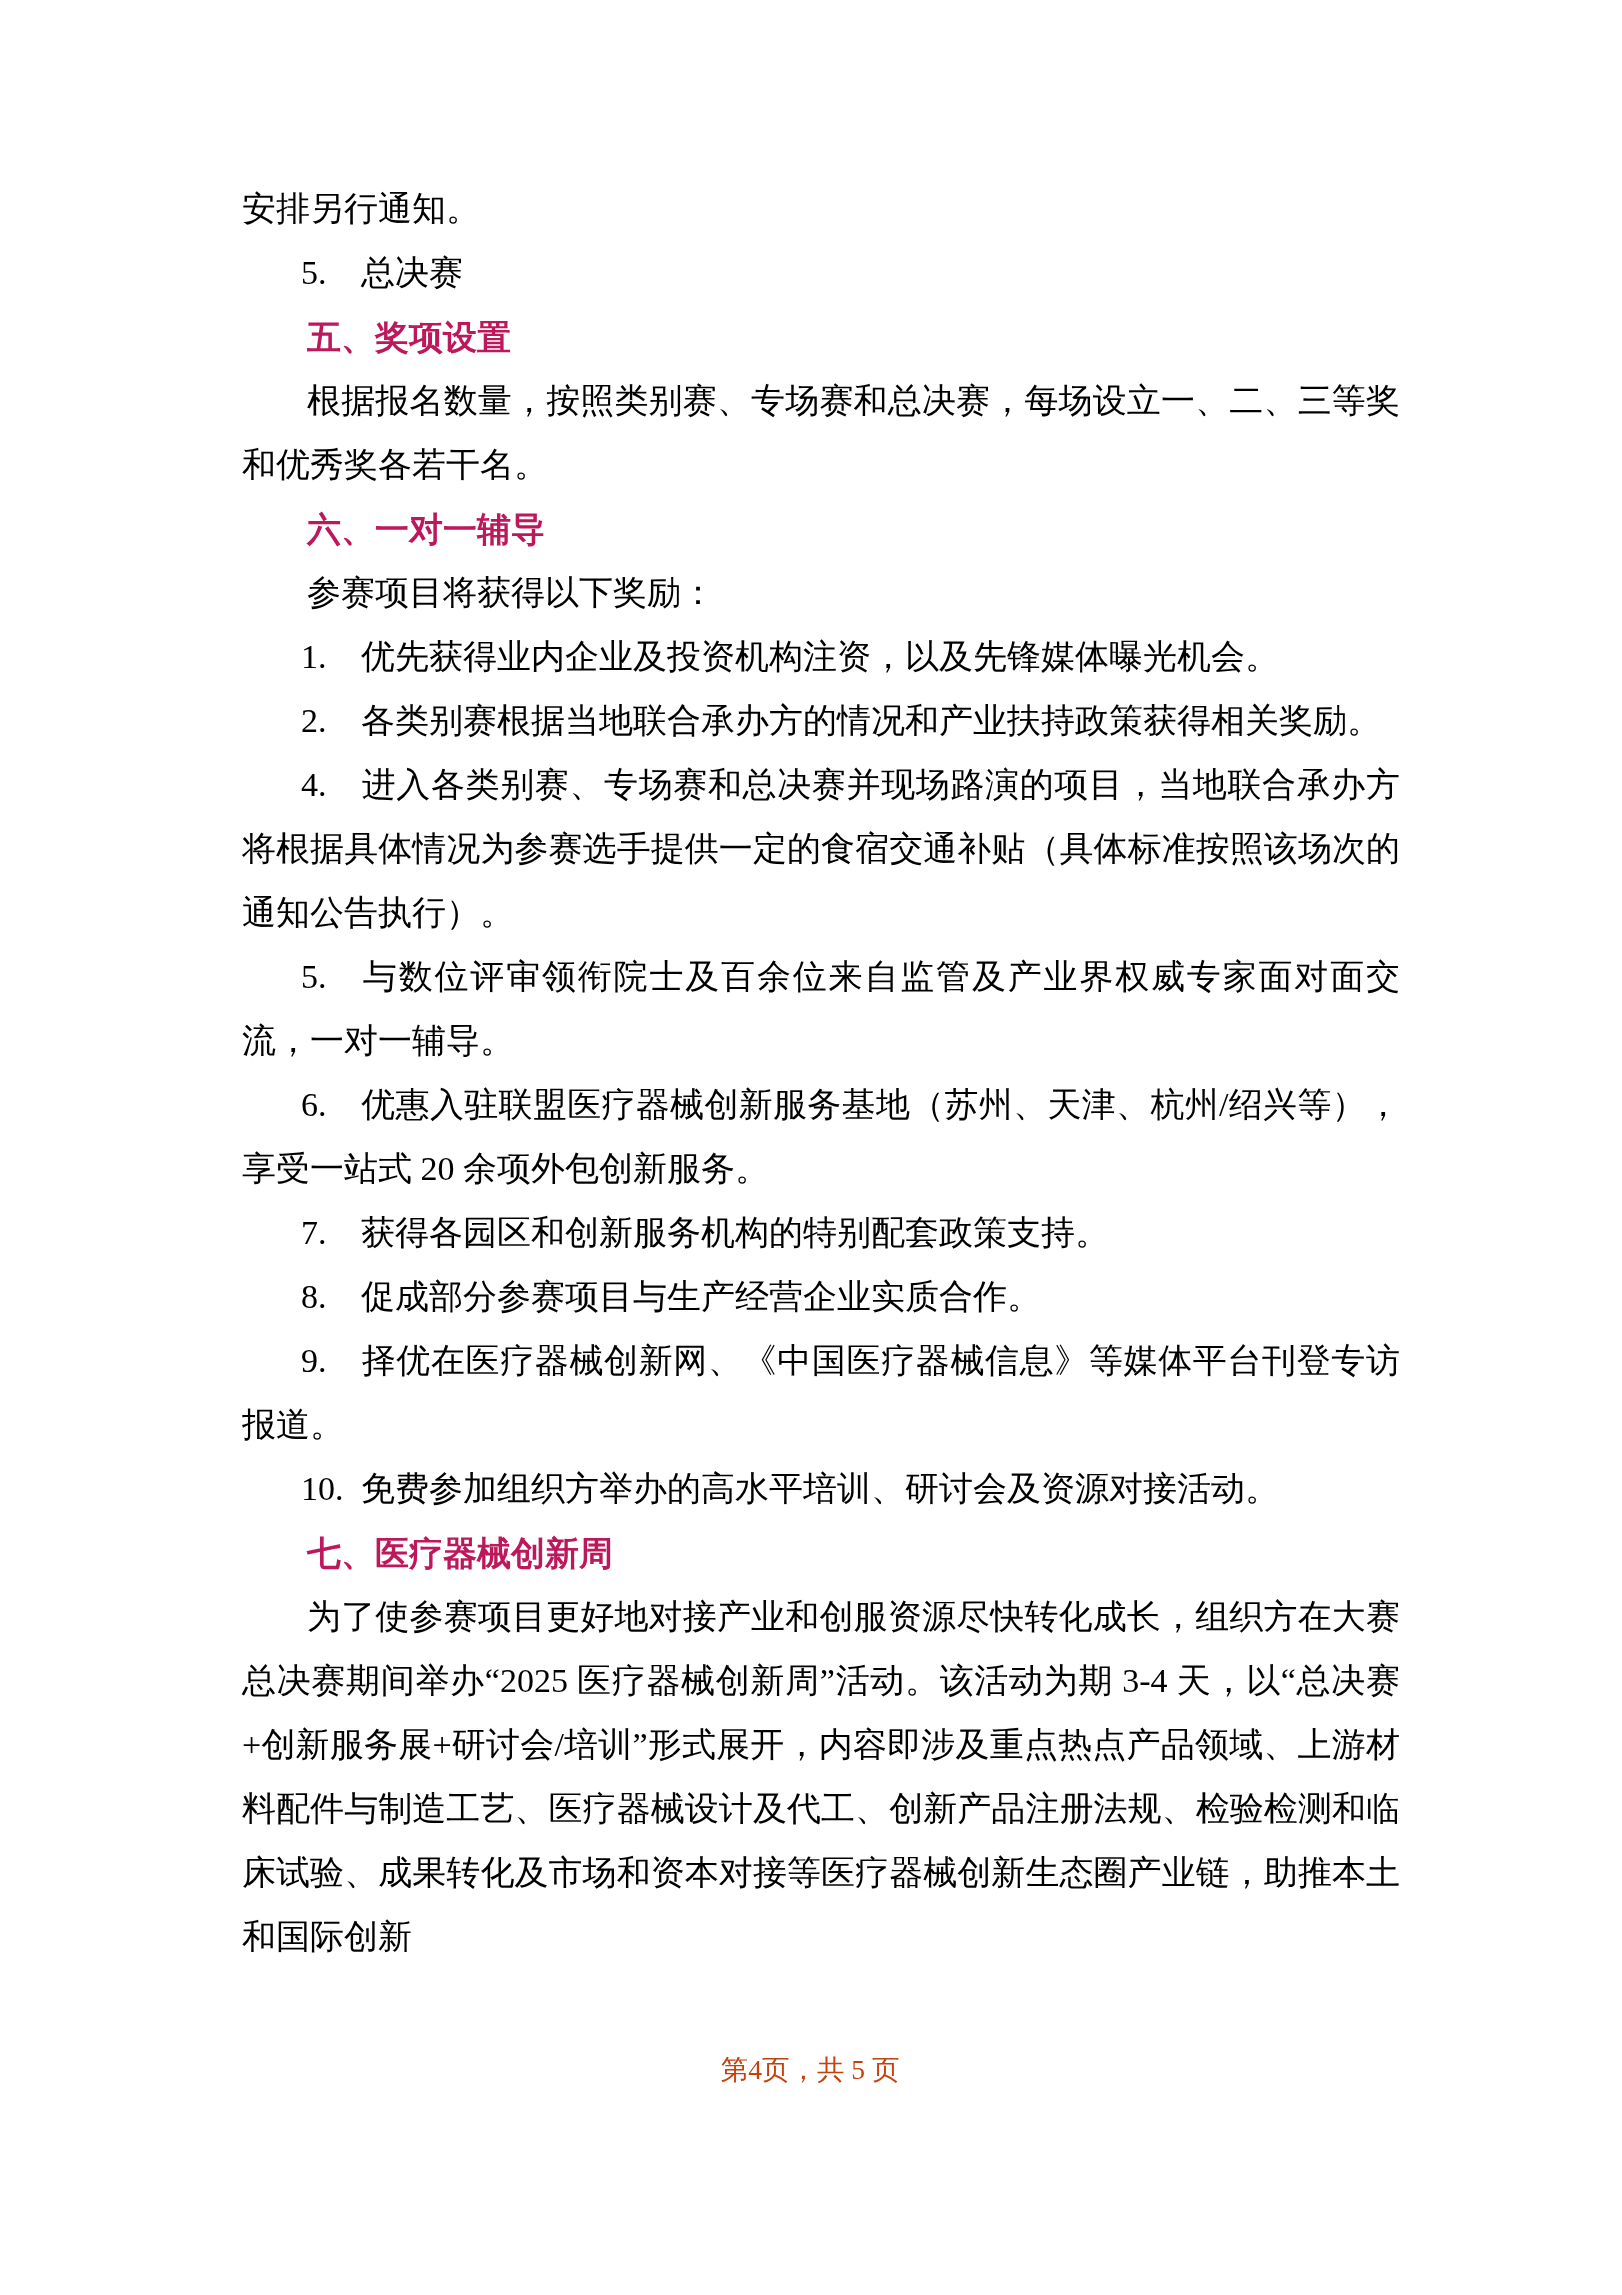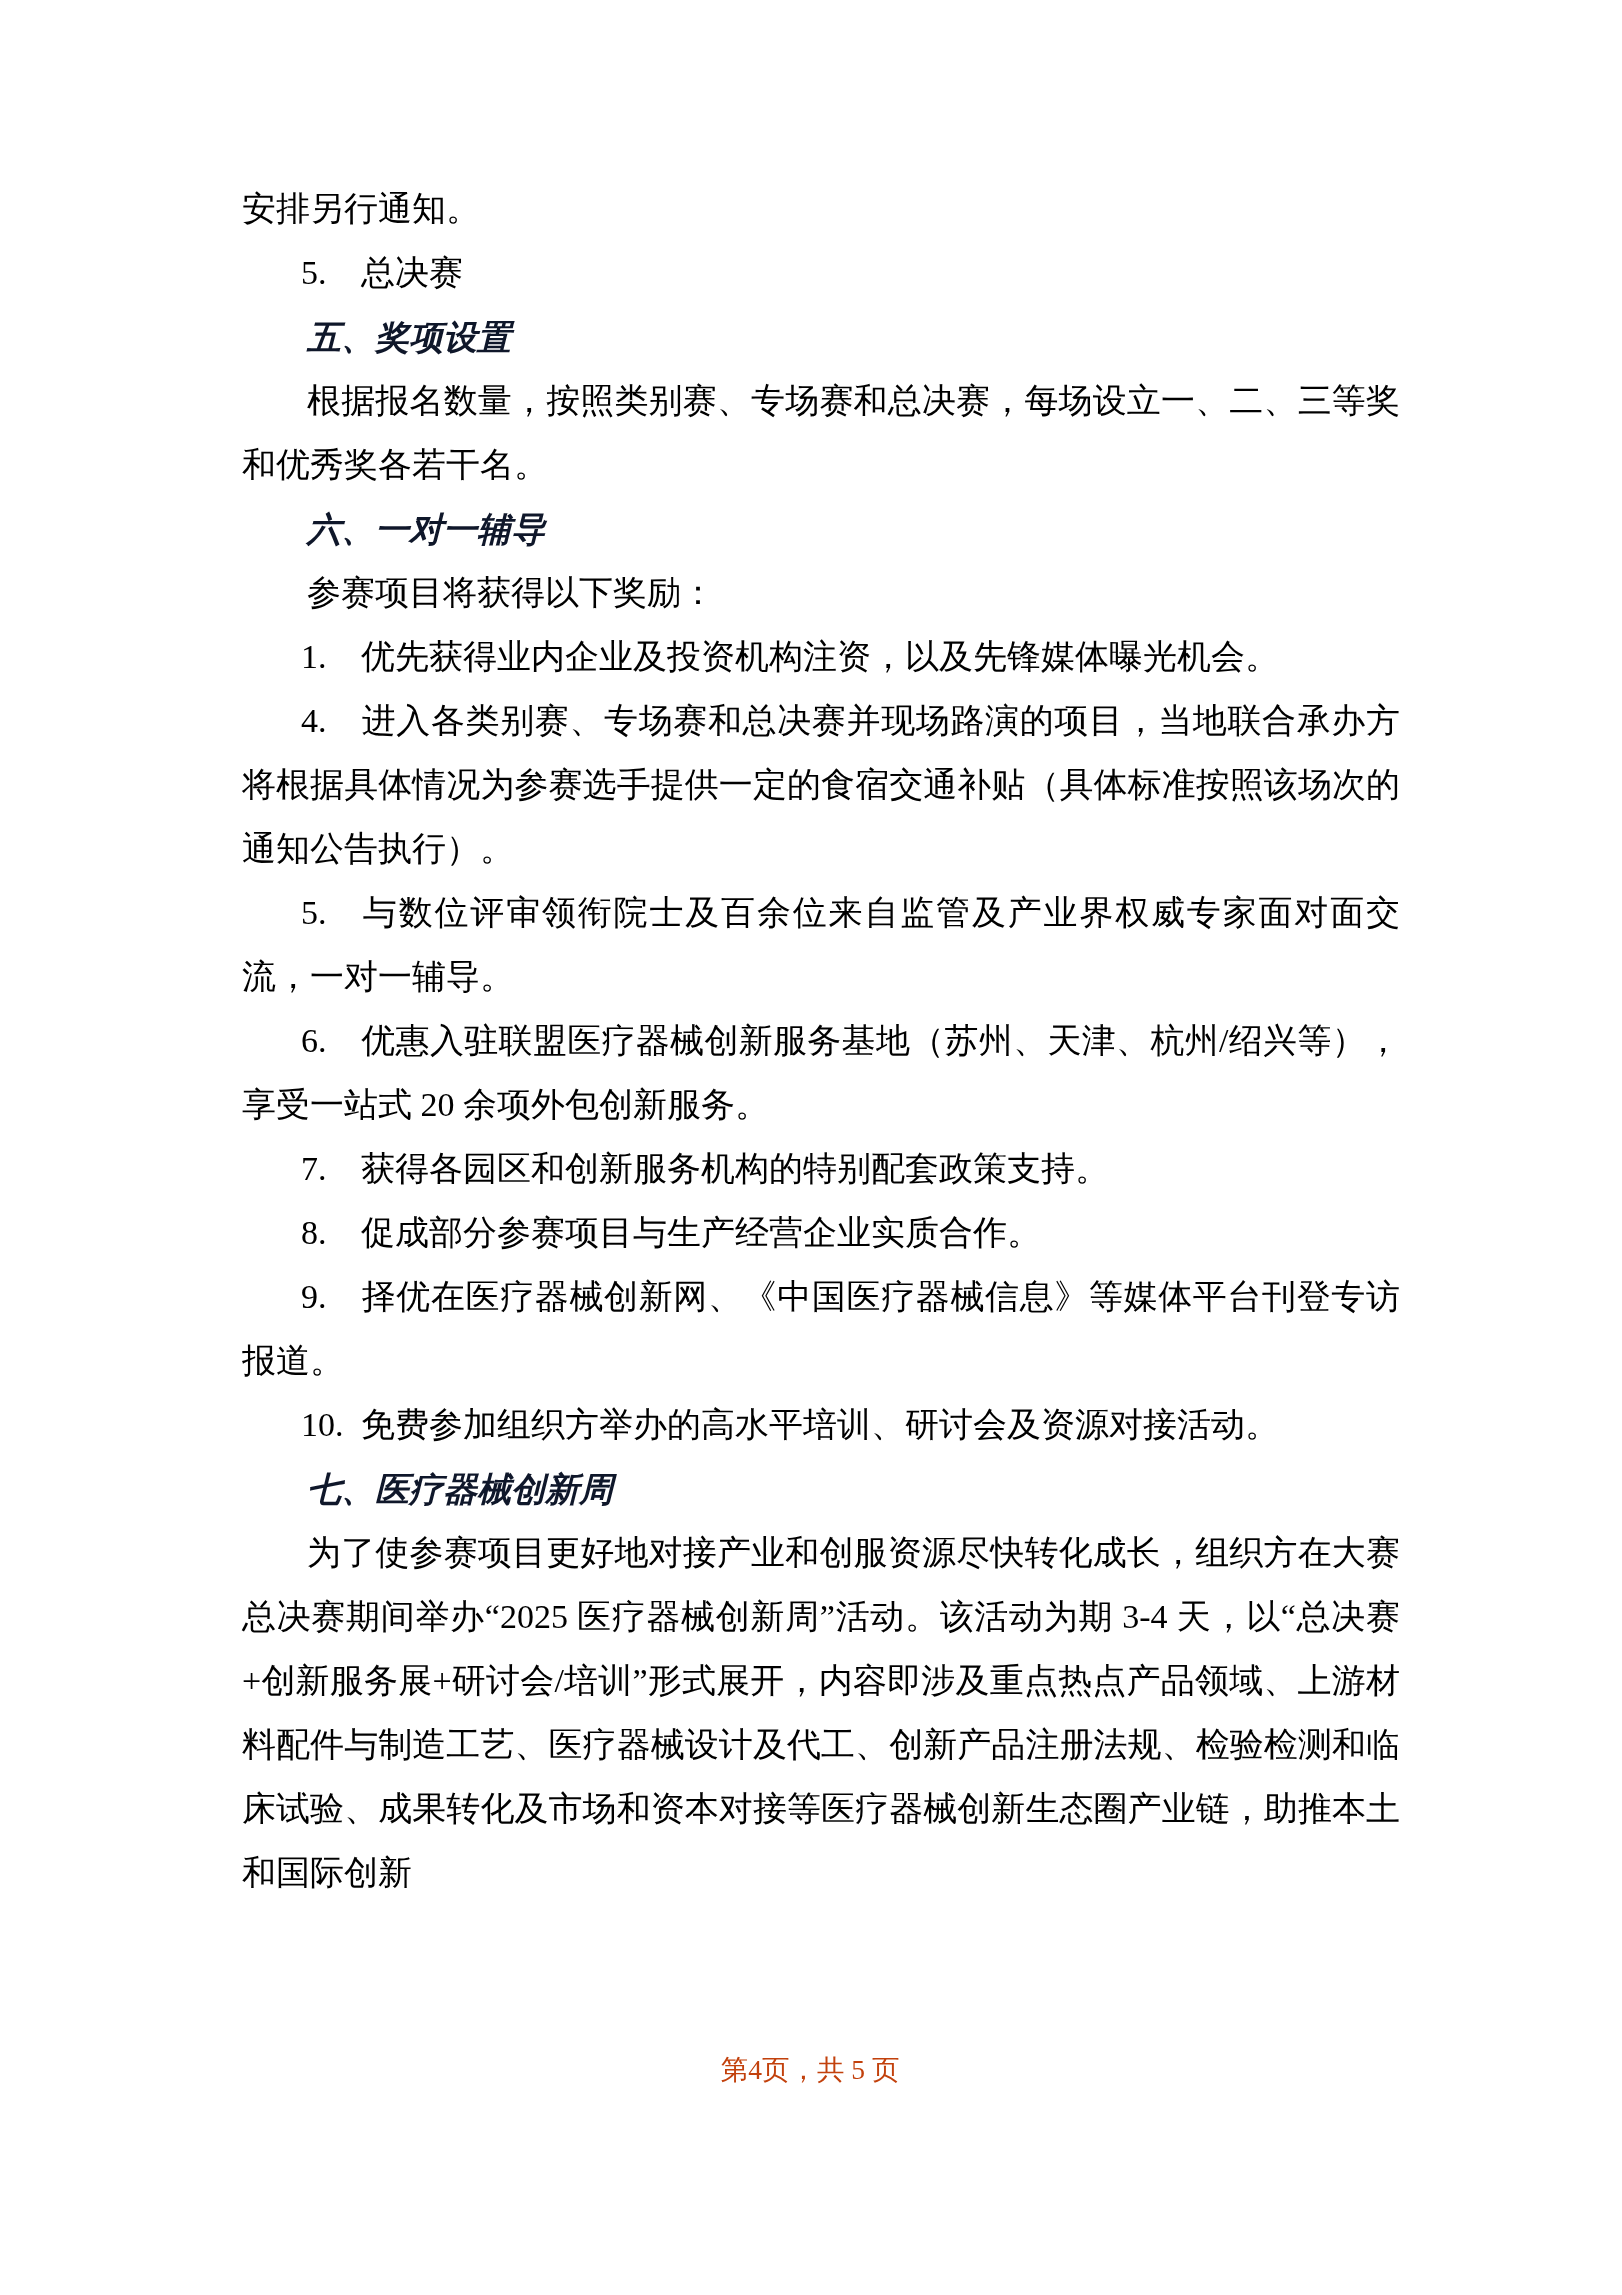--- a/index.html
+++ b/index.html
@@ -33,23 +33,22 @@
     display: inline-block;
     min-width: 60px;
     text-indent: 0;
   }
   .heading {
     margin: 0;
     font-family: "Liberation Sans", "DejaVu Sans", sans-serif;
     font-weight: bold;
     font-size: 34px;
     line-height: 64px;
-    color: #0f172a;
+    color: #be185d;
     text-indent: 65px;
-    font-style: italic;
   }
   .footer {
     position: absolute;
     left: 0;
     top: 2047px;
     width: 100%;
     text-align: center;
     font-family: "Liberation Serif", "DejaVu Serif", serif;
     font-size: 27.5px;
     line-height: 46px;
@@ -70,20 +69,21 @@
     <h2 class="heading">五、奖项设置</h2>
 
     <p class="para indent">根据报名数量，按照类别赛、专场赛和总决赛，每场设立一、二、三等奖和优秀奖各若干名。</p>
 
     <h2 class="heading">六、一对一辅导</h2>
 
     <p class="para indent">参赛项目将获得以下奖励：</p>
 
     <p class="para listitem"><span class="num">1.</span><span>优先获得业内企业及投资机构注资，以及先锋媒体曝光机会。</span></p>
 
+    <p class="para listitem"><span class="num">2.</span><span>各类别赛根据当地联合承办方的情况和产业扶持政策获得相关奖励。</span></p>
 
 
     <p class="para listitem"><span class="num">4.</span><span>进入各类别赛、专场赛和总决赛并现场路演的项目，当地联合承办方将根据具体情况为参赛选手提供一定的食宿交通补贴（具体标准按照该场次的通知公告执行）。</span></p>
 
     <p class="para listitem"><span class="num">5.</span><span>与数位评审领衔院士及百余位来自监管及产业界权威专家面对面交流，一对一辅导。</span></p>
 
     <p class="para listitem"><span class="num">6.</span><span>优惠入驻联盟医疗器械创新服务基地（苏州、天津、杭州/绍兴等），享受一站式 20 余项外包创新服务。</span></p>
 
     <p class="para listitem"><span class="num">7.</span><span>获得各园区和创新服务机构的特别配套政策支持。</span></p>
 

